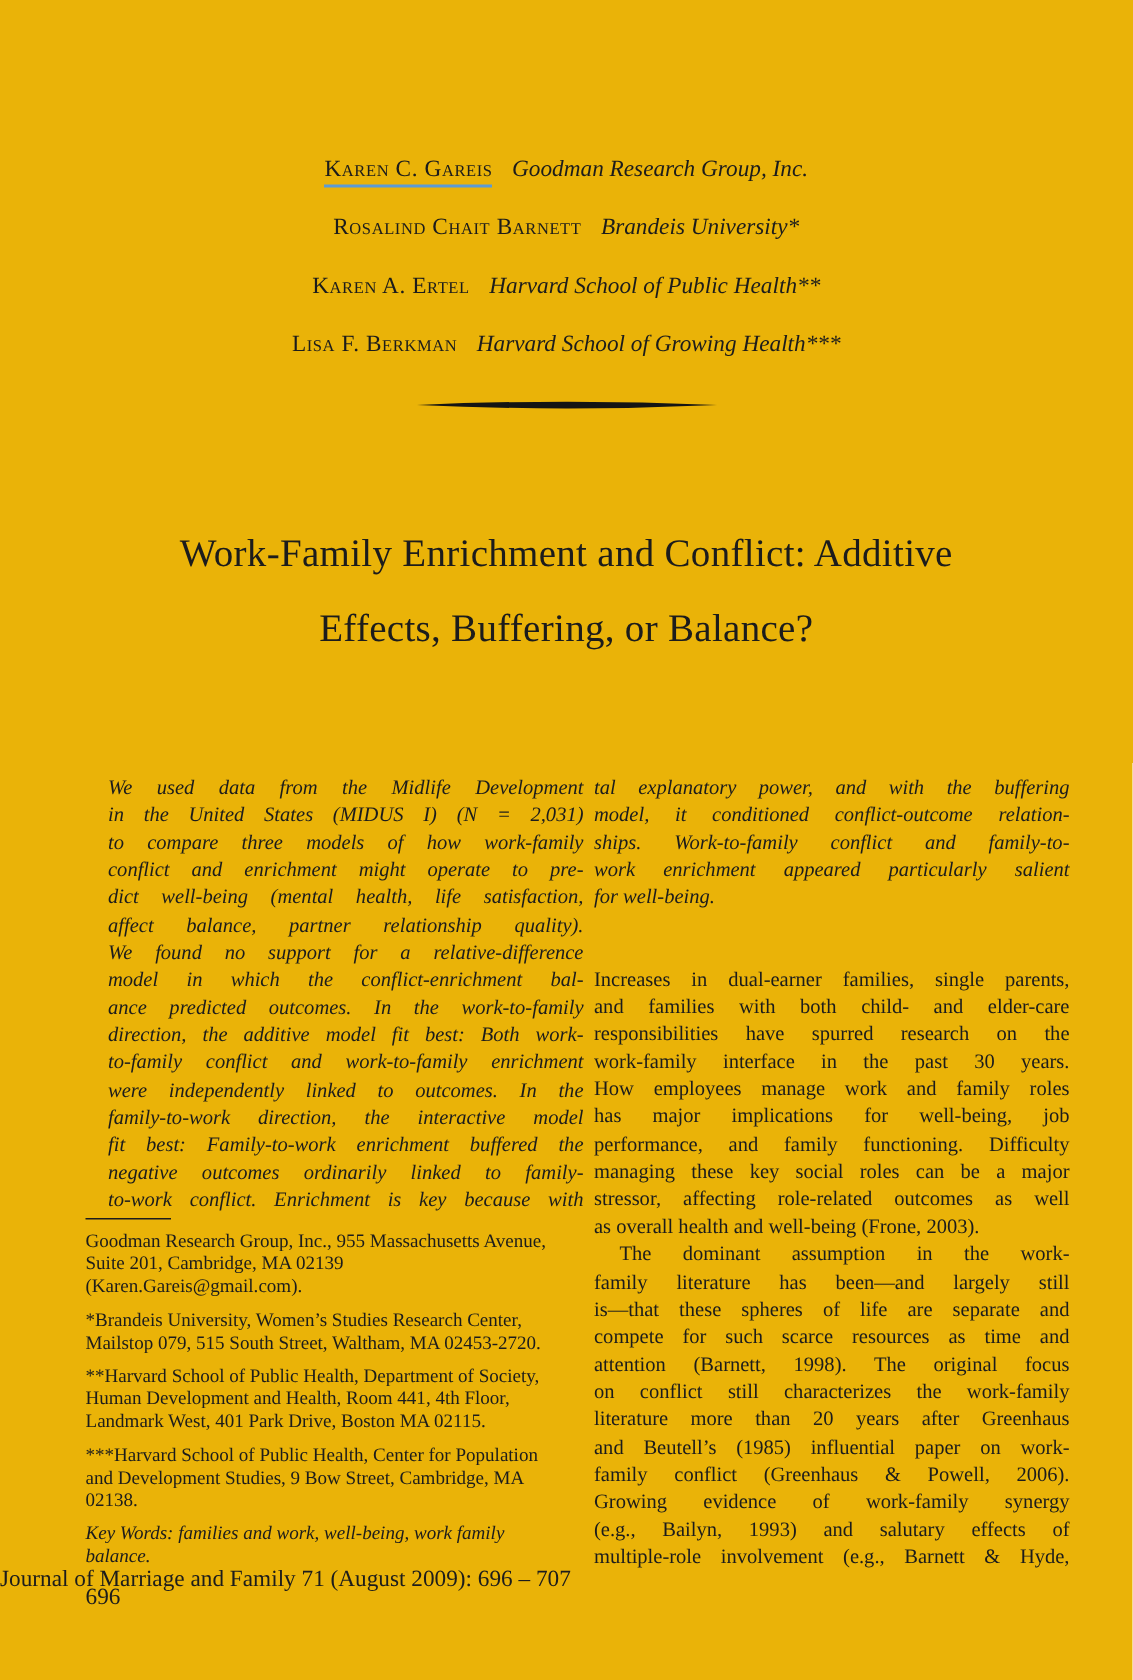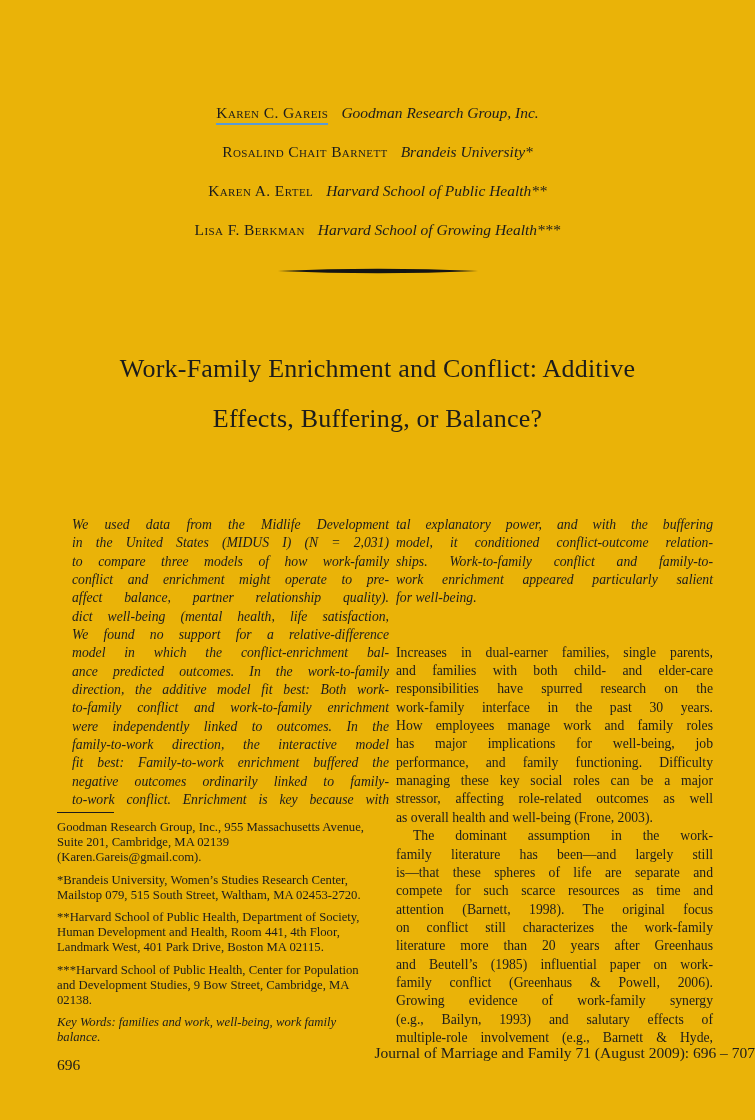--- a/index.html
+++ b/index.html
@@ -99,21 +99,21 @@
   
   .footer {
     position: absolute;
     top: 1044px;
     left: 0;
     width: 100%;
     height: 22px;
     font-size: 15.5px;
   }
   .footer-page { position: absolute; left: 57px; top: 12px; }
-  .footer-journal { position: absolute; left: 0; width: 100%; text-align: right; top: 0; padding-left: 47px; }
+  .footer-journal { position: absolute; left: 0; width: 100%; text-align: left; top: 0; }
 </style>
 </head>
 <body>
 
 <div class="page">
 
   <div class="authors">
     <div class="author-row">
       <span class="author-name linked">Karen C. Gareis</span>
       <span class="author-affil">Goodman Research Group, Inc.</span>
@@ -141,22 +141,22 @@
   <div class="title-block">
     <div>Work-Family Enrichment and Conflict: Additive</div>
     <div>Effects, Buffering, or Balance?</div>
   </div>
 
   <div class="col col-left abstract">
       <div class="jline">We used data from the Midlife Development</div>
       <div class="jline">in the United States (MIDUS I) (N = 2,031)</div>
       <div class="jline">to compare three models of how work-family</div>
       <div class="jline">conflict and enrichment might operate to pre-</div>
+      <div class="jline">dict well-being (mental health, life satisfaction,</div>
       <div class="jline">affect balance, partner relationship quality).</div>
-      <div class="jline">dict well-being (mental health, life satisfaction,</div>
       <div class="jline">We found no support for a relative-difference</div>
       <div class="jline">model in which the conflict-enrichment bal-</div>
       <div class="jline">ance predicted outcomes. In the work-to-family</div>
       <div class="jline">direction, the additive model fit best: Both work-</div>
       <div class="jline">to-family conflict and work-to-family enrichment</div>
       <div class="jline">were independently linked to outcomes. In the</div>
       <div class="jline">family-to-work direction, the interactive model</div>
       <div class="jline">fit best: Family-to-work enrichment buffered the</div>
       <div class="jline">negative outcomes ordinarily linked to family-</div>
       <div class="jline">to-work conflict. Enrichment is key because with</div>

